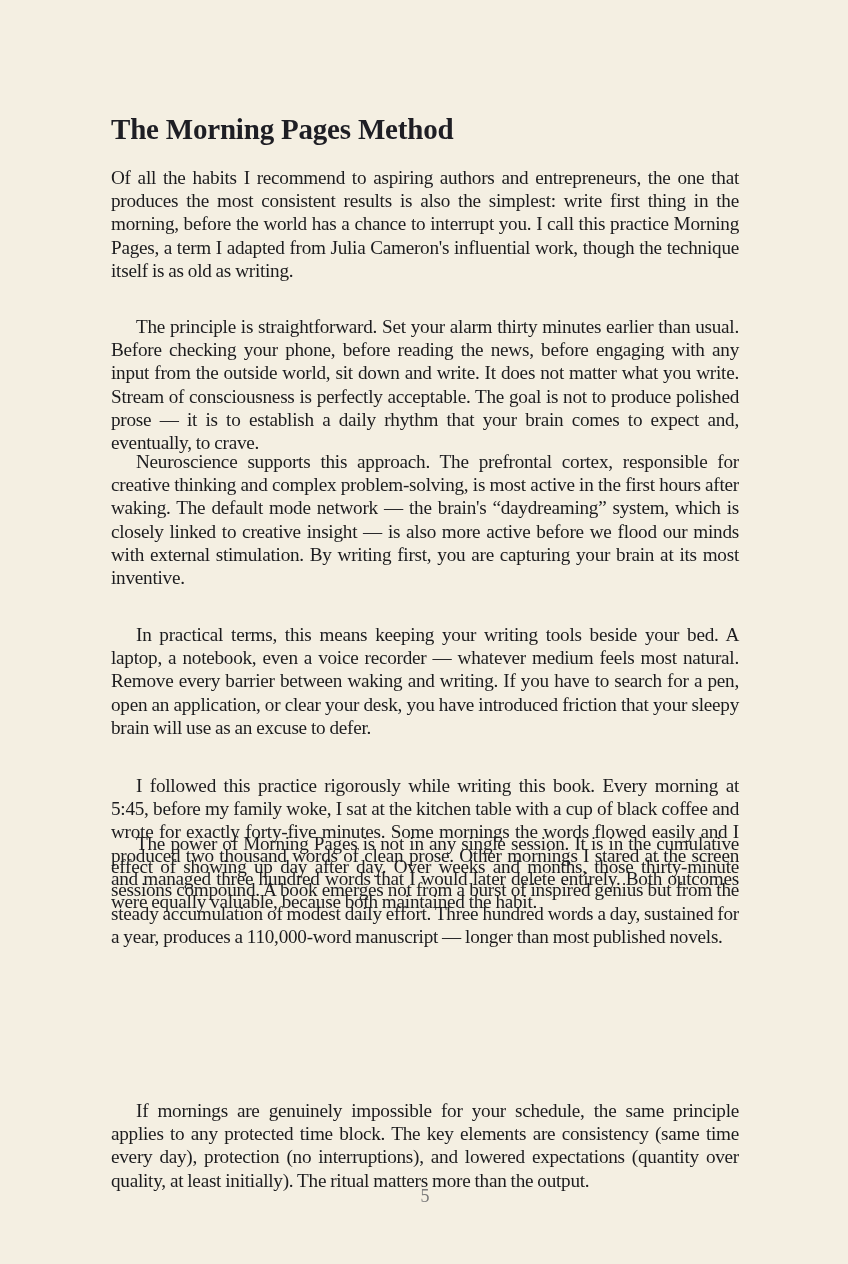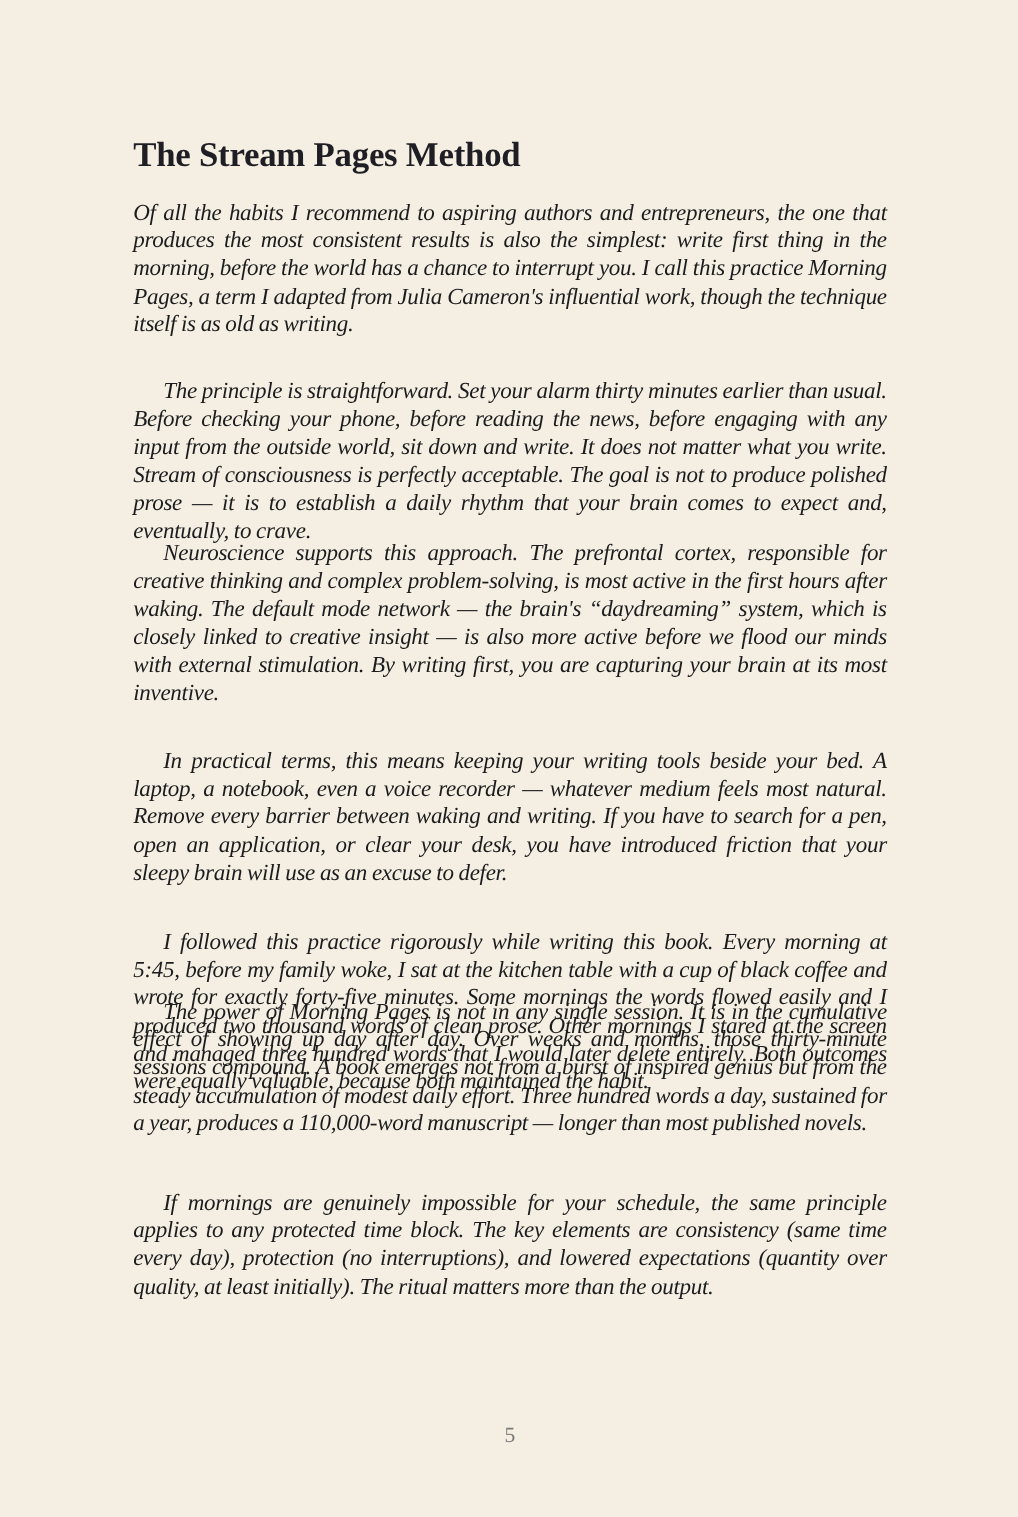--- a/index.html
+++ b/index.html
@@ -39,45 +39,44 @@
       position: absolute;
       left: 0;
       width: 628px;
       margin: 0;
       font-size: 19.2px;
       line-height: 23.2px;
       text-align: justify;
       color: #1c1c1e;
       letter-spacing: -0.25px;
       word-spacing: -0.5px;
-      font-style: italic;
     }
     .para.indent { text-indent: 25px; }
     #p1 { top: 166px; }
     #p2 { top: 315px; }
     #p3 { top: 450px; }
     #p4 { top: 605px; margin-top: 18px; }
     #p5 { top: 735px; margin-top: 39px; }
     #p6 { top: 832px; }
-    #p7 { top: 991px; }
+    #p7 { top: 1099px; }
     .page-number {
       position: absolute;
       top: 1186px;
       left: 0;
       width: 628px;
       text-align: center;
       font-size: 18px;
       color: #7a7a7a;
     }
   </style>
 </head>
 <body>
 
 <div class="page">
-  <h1 class="title">The Stream Pages Method</h1>
+  <h1 class="title">The Morning Pages Method</h1>
 
   <p id="p1" class="para">Of all the habits I recommend to aspiring authors and entrepreneurs, the one that produces the most consistent results is also the simplest: write first thing in the morning, before the world has a chance to interrupt you. I call this practice Morning Pages, a term I adapted from Julia Cameron's influential work, though the technique itself is as old as writing.</p>
   <p id="p2" class="para indent">The principle is straightforward. Set your alarm thirty minutes earlier than usual. Before checking your phone, before reading the news, before engaging with any input from the outside world, sit down and write. It does not matter what you write. Stream of consciousness is perfectly acceptable. The goal is not to produce polished prose — it is to establish a daily rhythm that your brain comes to expect and, eventually, to crave.</p>
   <p id="p3" class="para indent">Neuroscience supports this approach. The prefrontal cortex, responsible for creative thinking and complex problem-solving, is most active in the first hours after waking. The default mode network — the brain's “daydreaming” system, which is closely linked to creative insight — is also more active before we flood our minds with external stimulation. By writing first, you are capturing your brain at its most inventive.</p>
   <p id="p4" class="para indent">In practical terms, this means keeping your writing tools beside your bed. A laptop, a notebook, even a voice recorder — whatever medium feels most natural. Remove every barrier between waking and writing. If you have to search for a pen, open an application, or clear your desk, you have introduced friction that your sleepy brain will use as an excuse to defer.</p>
   <p id="p5" class="para indent">I followed this practice rigorously while writing this book. Every morning at 5:45, before my family woke, I sat at the kitchen table with a cup of black coffee and wrote for exactly forty-five minutes. Some mornings the words flowed easily and I produced two thousand words of clean prose. Other  mornings I stared at the screen and managed three hundred words that I would later delete entirely. Both outcomes were equally valuable, because both maintained the habit.</p>
   <p id="p6" class="para indent">The power of Morning Pages is not in any single session. It is in the cumulative effect of showing up day after day. Over weeks and months, those thirty-minute sessions compound. A book emerges not from a burst of inspired genius but from the steady accumulation of modest daily effort. Three hundred words a day, sustained for a year, produces a 110,000-word manuscript — longer than most published novels.</p>
   <p id="p7" class="para indent">If mornings are genuinely impossible for your schedule, the same principle applies to any protected time block. The key elements are consistency (same time every day), protection (no interruptions), and lowered expectations (quantity over quality, at least initially). The ritual matters more than the output.</p>
 
   <div class="page-number">5</div>

